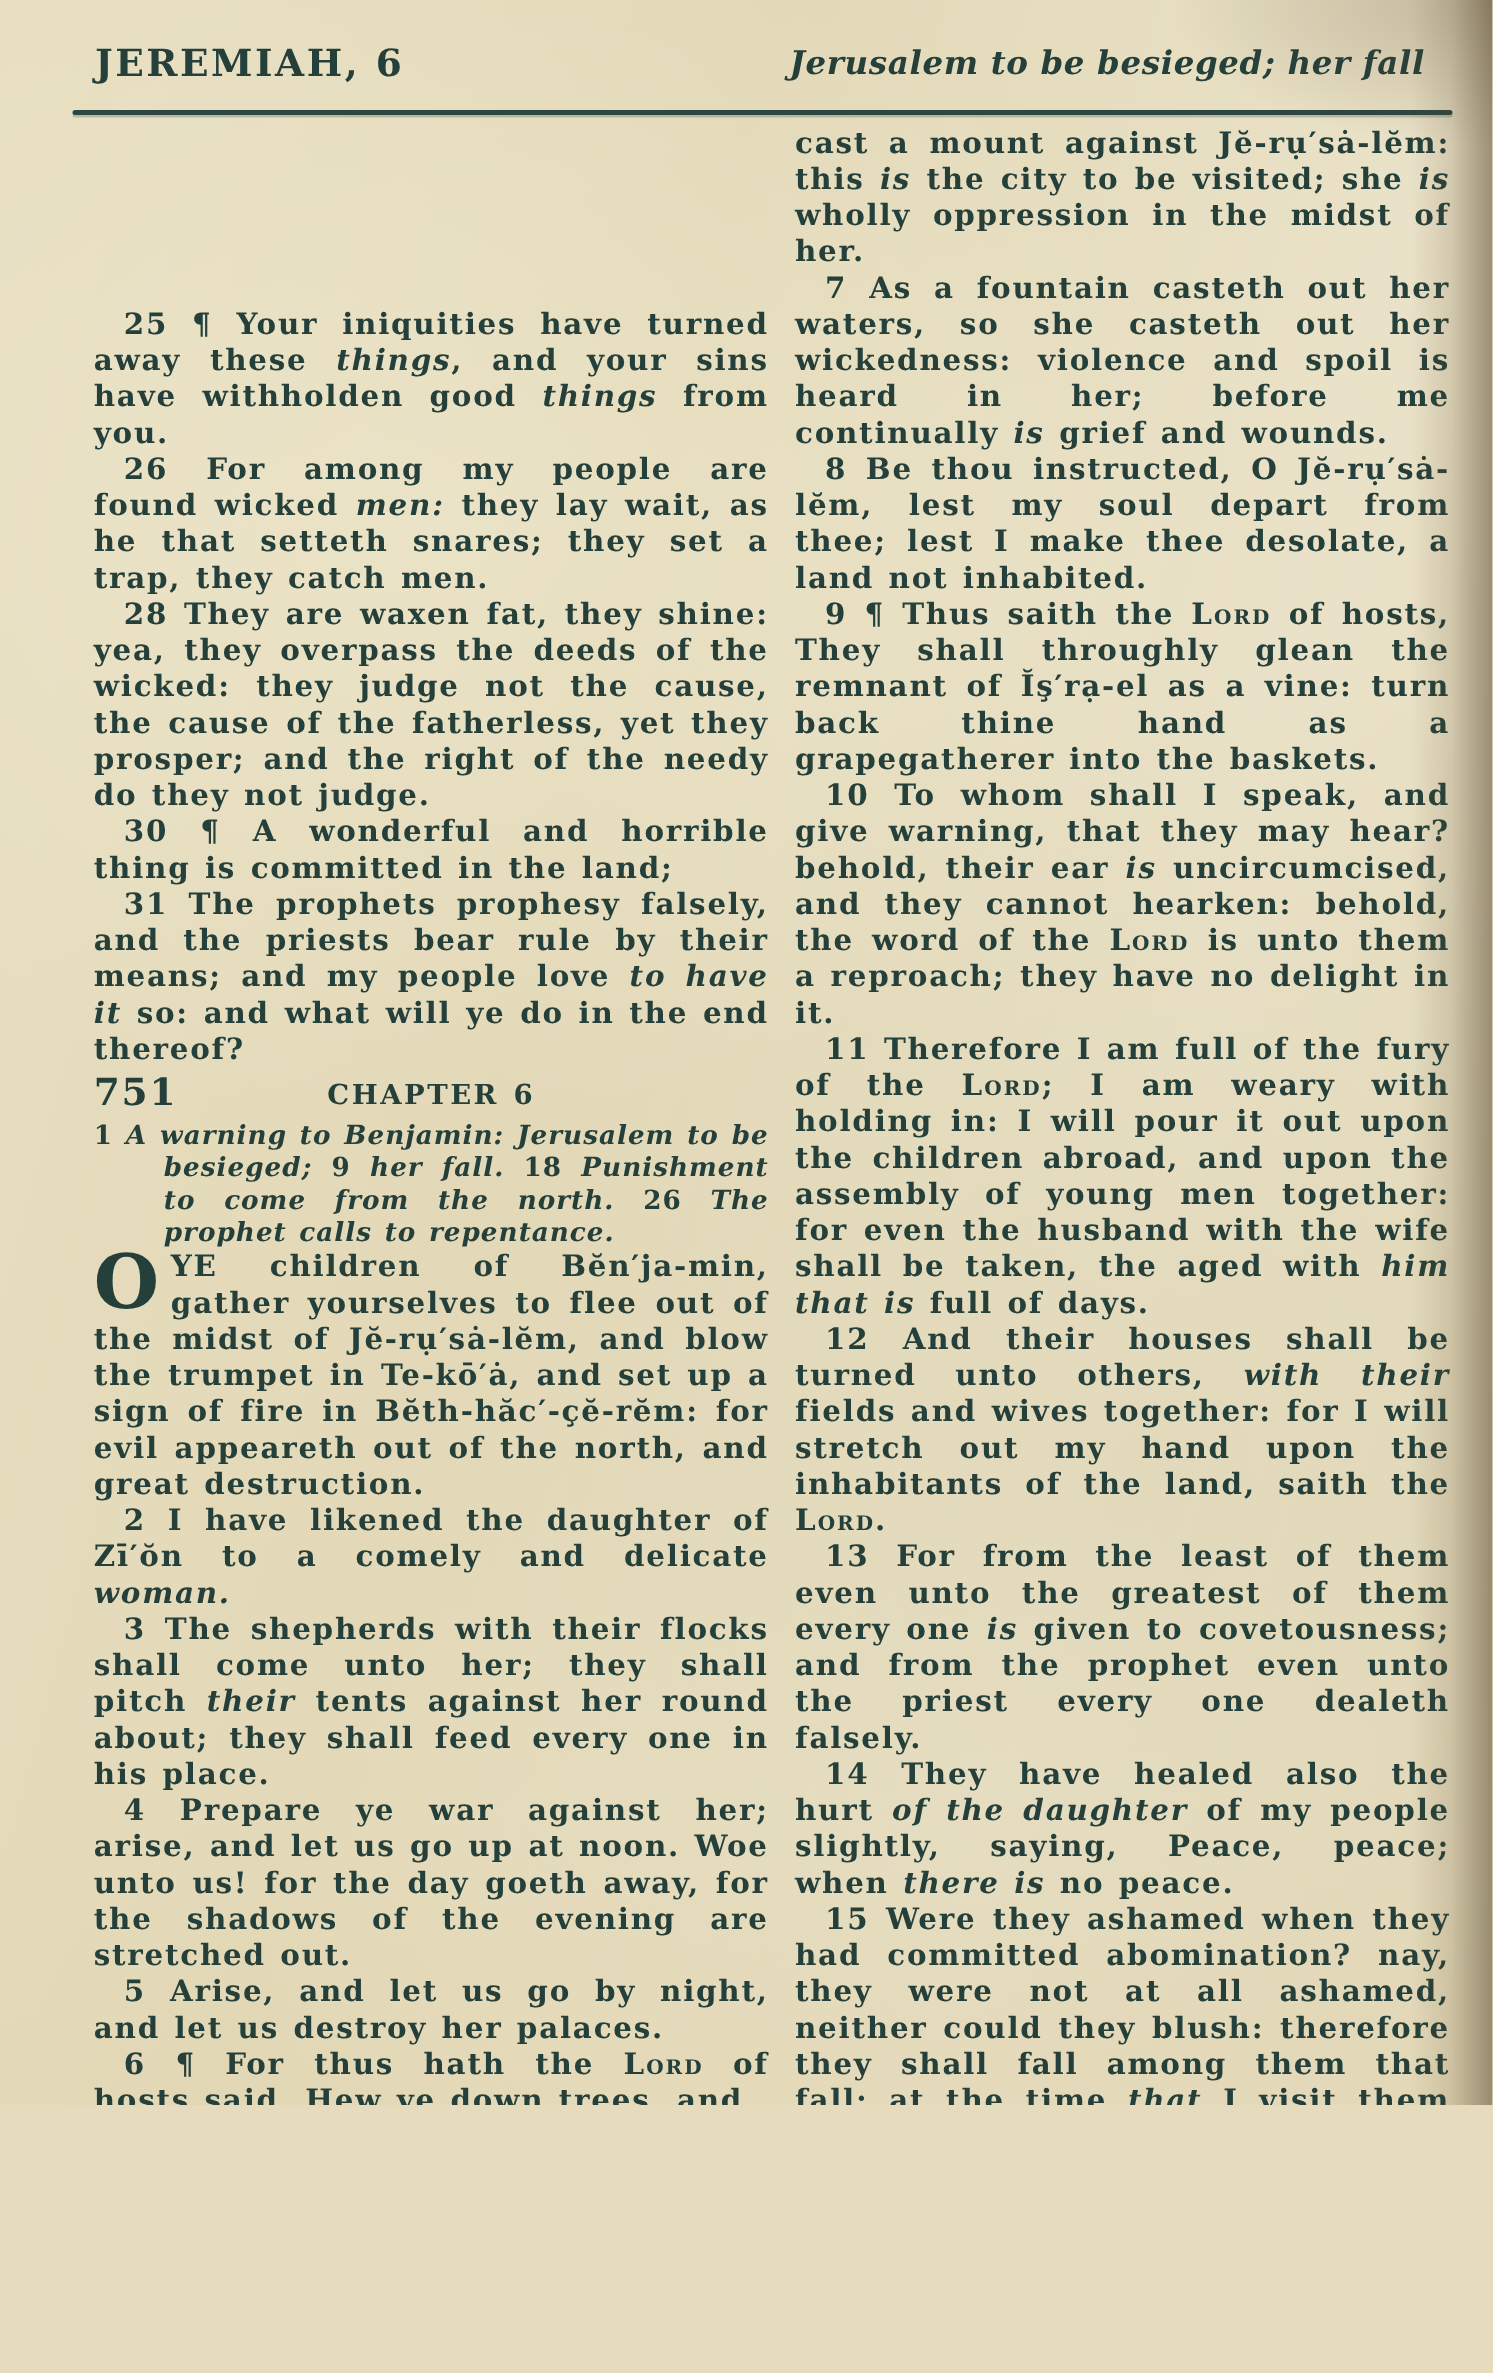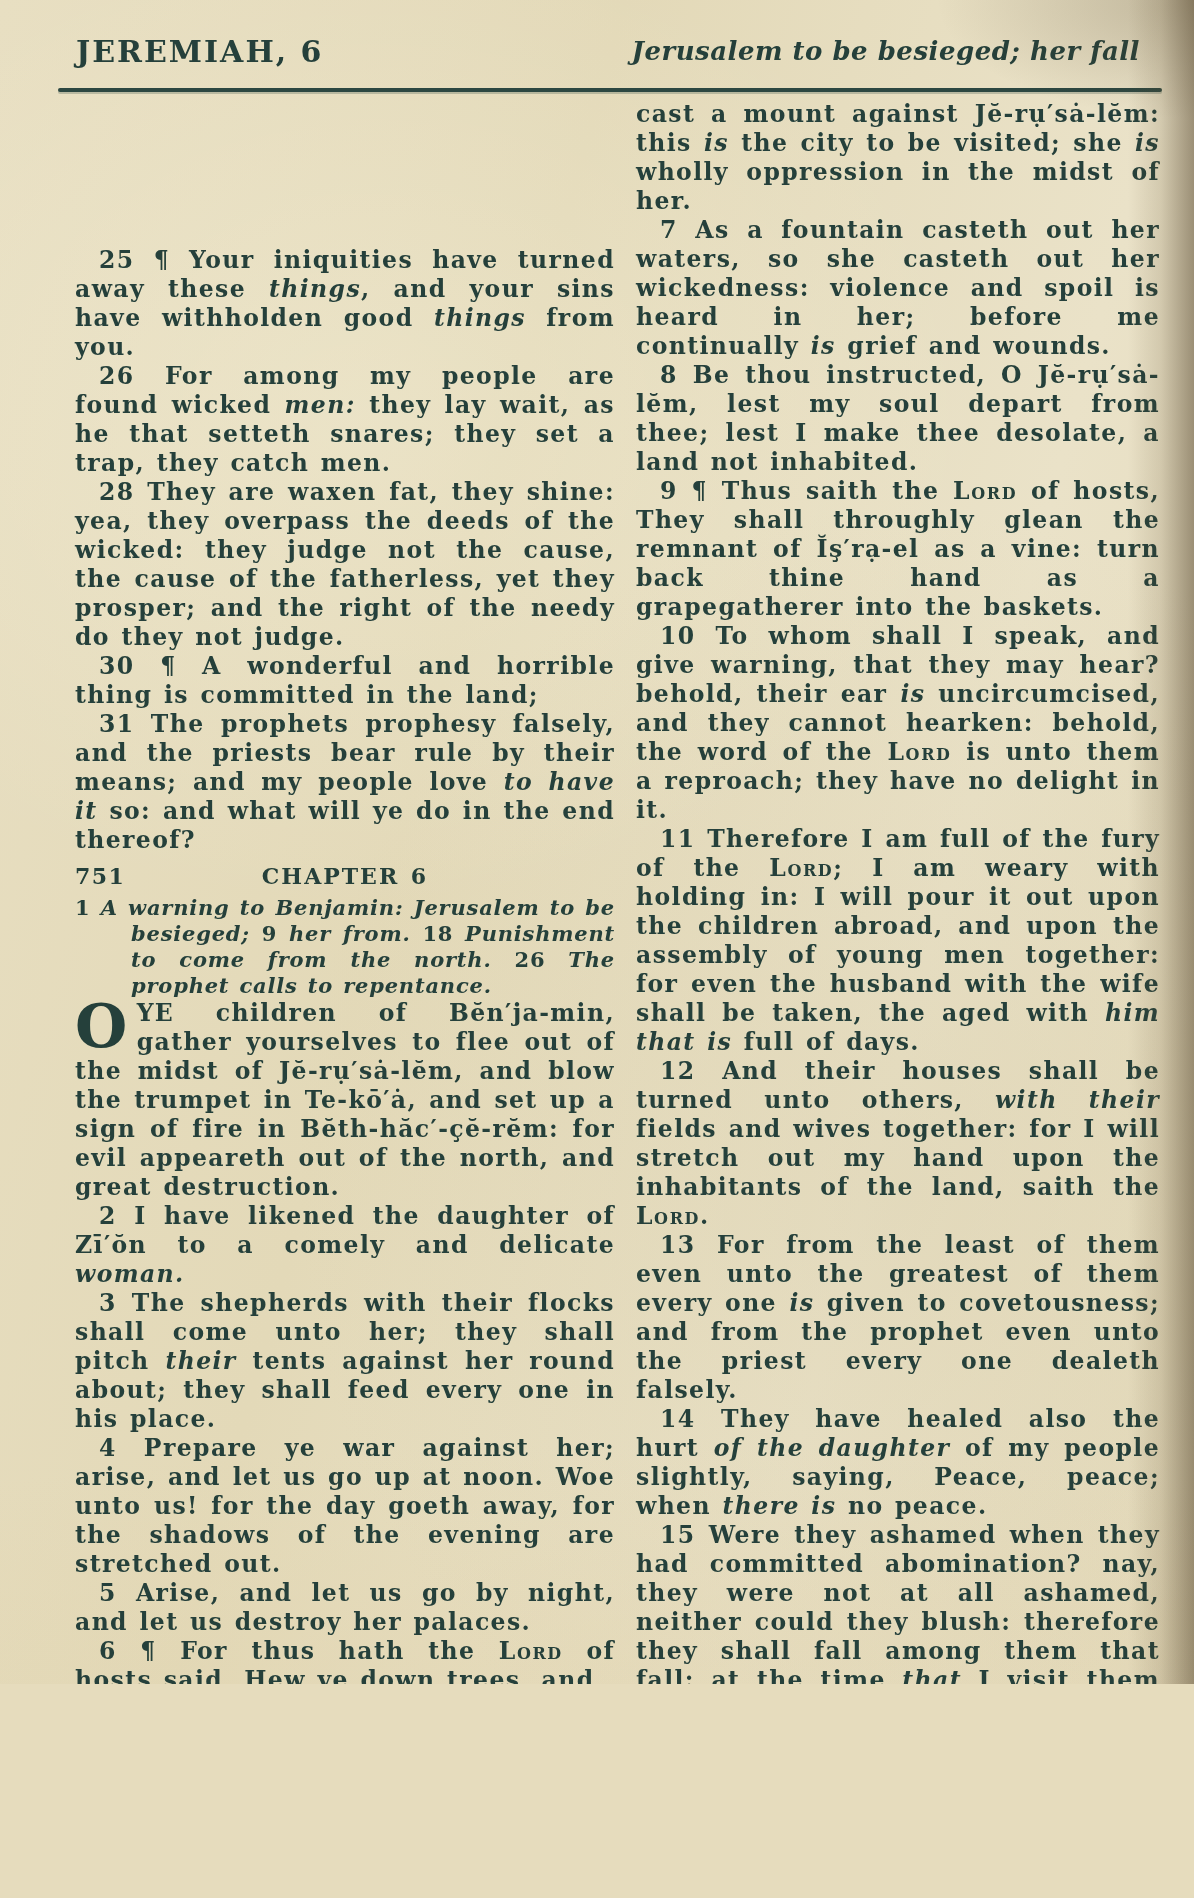--- a/index.html
+++ b/index.html
@@ -55,21 +55,21 @@
     text-align:justify;
   }
   .col-left{width:540px;}
   .divider{width:3px;background:#2c4741;margin-left:7px;}
   .col-right{width:524px;margin-left:11px;}
   .verse{margin:0;text-indent:24px;}
   .verse.noindent{text-indent:0;}
   .vnum{font-weight:700;}
   .sc{font-variant:small-caps;letter-spacing:1.6px;}
   .chapline{position:relative;text-align:center;margin:2px 0 0 0;line-height:38px;}
-  .chapmarker{position:absolute;left:0;top:0;font-size:22px;font-weight:bold;}
+  .chapmarker{position:absolute;left:0;top:0;font-size:30px;font-weight:bold;}
   .chaptitle{font-size:22px;font-weight:bold;letter-spacing:2px;}
   .summary{
     margin:0;padding-left:56px;text-indent:-56px;
     font-size:21px;line-height:26px;letter-spacing:0.8px;
   }
   .summary i{letter-spacing:0.8px;}
   .opening{text-indent:0;}
   .dropcap{
     float:left;font-size:60px;line-height:48px;
     padding:3px 8px 0 0;font-weight:bold;
@@ -99,21 +99,21 @@
   <div class="rule"></div>
 
   <div class="cols">
     <div class="col col-left" id="col-left">
         <p class="verse"><span class="vnum">25</span> <span class="pilcrow">¶</span> Your iniquities have turned away these <i>things</i>, and your sins have withholden good <i>things</i> from you.</p>
         <p class="verse"><span class="vnum">26</span> For among my people are found wicked <i>men:</i> they lay wait, as he that setteth snares; they set a trap, they catch men.</p>
         <p class="verse"><span class="vnum">28</span> They are waxen fat, they shine: yea, they overpass the deeds of the wicked: they judge not the cause, the cause of the fatherless, yet they prosper; and the right of the needy do they not judge.</p>
         <p class="verse"><span class="vnum">30</span> <span class="pilcrow">¶</span> A wonderful and horrible thing is committed in the land;</p>
         <p class="verse"><span class="vnum">31</span> The prophets prophesy falsely, and the priests bear rule by their means; and my people love <i>to have it</i> so: and what will ye do in the end thereof?</p>
         <div class="chapline"><span class="chapmarker">751</span><span class="chaptitle">CHAPTER 6</span></div>
-        <p class="summary">1 <i>A warning to Benjamin: Jerusalem to be besieged;</i> 9 <i>her from.</i> 18 <i>Punishment to come from the north.</i> 26 <i>The prophet calls to repentance.</i></p>
+        <p class="summary">1 <i>A warning to Benjamin: Jerusalem to be besieged;</i> 9 <i>her fall.</i> 18 <i>Punishment to come from the north.</i> 26 <i>The prophet calls to repentance.</i></p>
         <p class="verse opening"><span class="dropcap">O</span>YE children of Bĕn′ja-min, gather yourselves to flee out of the midst of Jĕ-rụ′sȧ-lĕm, and blow the trumpet in Te-kō′ȧ, and set up a sign of fire in Bĕth-hăc′-çĕ-rĕm: for evil appeareth out of the north, and great destruction.</p>
         <p class="verse"><span class="vnum">2</span> I have likened the daughter of Zī′ŏn to a comely and delicate <i>woman.</i></p>
         <p class="verse"><span class="vnum">3</span> The shepherds with their flocks shall come unto her; they shall pitch <i>their</i> tents against her round about; they shall feed every one in his place.</p>
         <p class="verse"><span class="vnum">4</span> Prepare ye war against her; arise, and let us go up at noon. Woe unto us! for the day goeth away, for the shadows of the evening are stretched out.</p>
         <p class="verse"><span class="vnum">5</span> Arise, and let us go by night, and let us destroy her palaces.</p>
         <p class="verse"><span class="vnum">6</span> <span class="pilcrow">¶</span> For thus hath the <span class="sc">Lord</span> of hosts said, Hew ye down trees, and</p>
       </div>
     <div class="divider"></div>
     <div class="col col-right" id="col-right">
         <p class="verse noindent">cast a mount against Jĕ-rụ′sȧ-lĕm: this <i>is</i> the city to be visited; she <i>is</i> wholly oppression in the midst of her.</p>

